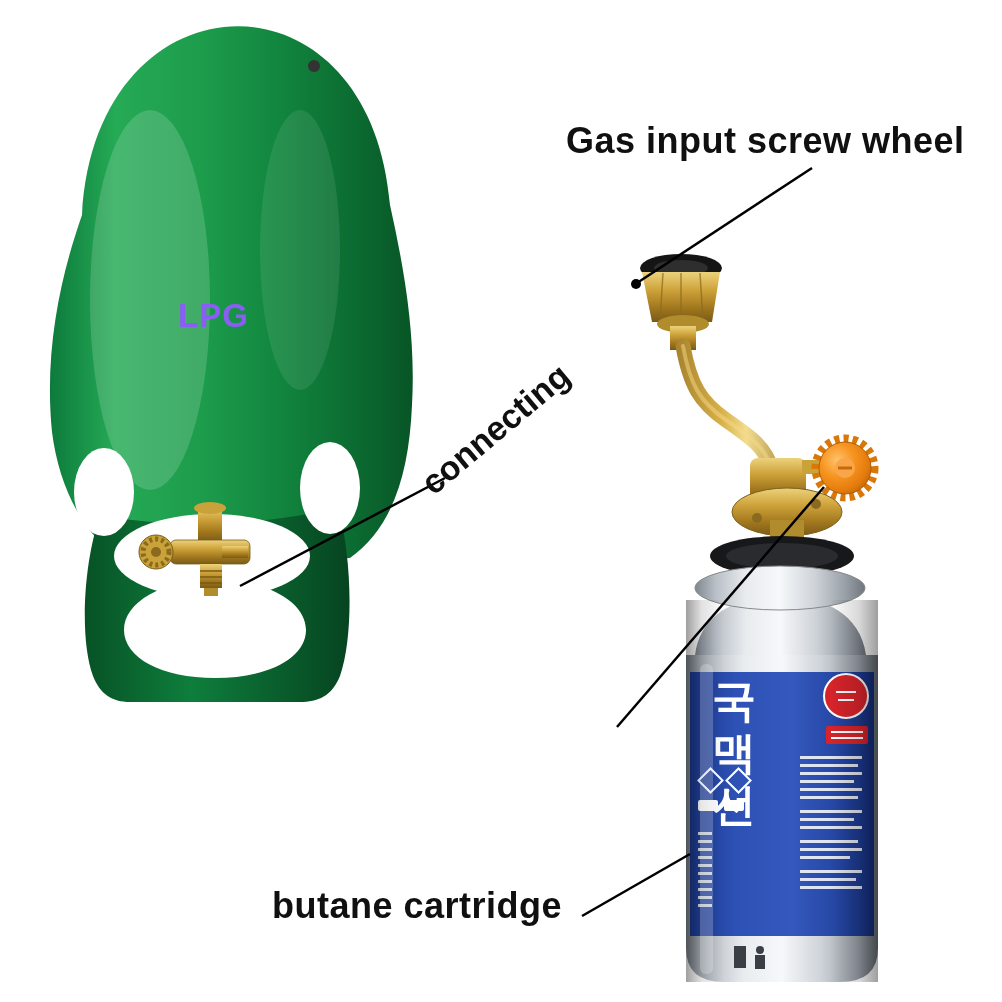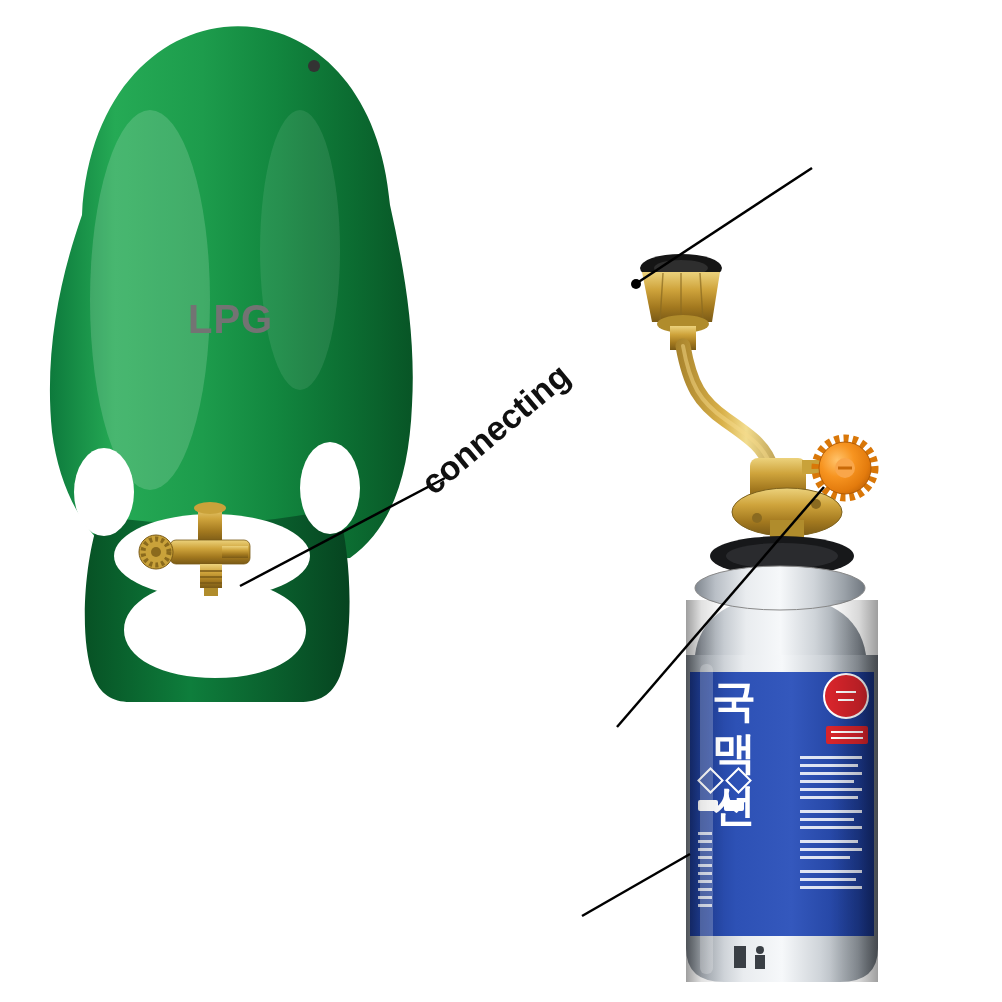--- a/index.html
+++ b/index.html
@@ -6,22 +6,22 @@
   .scene{
     position:relative;width:1002px;height:1002px;background:#ffffff;
     overflow:hidden;font-family:"Liberation Sans",sans-serif;
   }
   .scene svg{position:absolute;left:0;top:0;}
   .label{
     position:absolute;font-weight:bold;color:#101010;
     font-size:36px;letter-spacing:.5px;white-space:nowrap;line-height:1.1;
   }
   .label-lpg{
-    position:absolute;font-weight:bold;color:#737373;
-    font-size:40px;letter-spacing:1px;white-space:nowrap;margin-left:10px;
+    position:absolute;font-weight:bold;color:#8b5cf6;
+    font-size:33px;letter-spacing:1px;white-space:nowrap;
   }
   .label-connecting{
     position:absolute;font-weight:bold;color:#101010;font-size:34px;
     white-space:nowrap;transform:rotate(-40deg);transform-origin:0 50%;
   }
 </style>
 </head>
 <body>
 
 <div class="scene">
@@ -221,18 +221,20 @@
     <line x1="637" y1="283" x2="812" y2="168"></line>
     <line x1="240" y1="586" x2="445" y2="478"></line>
     <line x1="617" y1="727" x2="824" y2="487"></line>
     <line x1="582" y1="916" x2="690" y2="854"></line>
   </g>
   <circle cx="636" cy="284" r="5" fill="#000000"></circle>
 </svg>
 
 <div class="label-lpg" style="left:178px;top:297px;">LPG</div>
 
+<div class="label" style="left:566px;top:121px;">Gas input screw wheel</div>
 
 <div class="label-connecting" style="left:426px;top:468px;">connecting</div>
 
 
+<div class="label" style="left:272px;top:886px;">butane cartridge</div>
 
 </div>
 
 </body></html>

